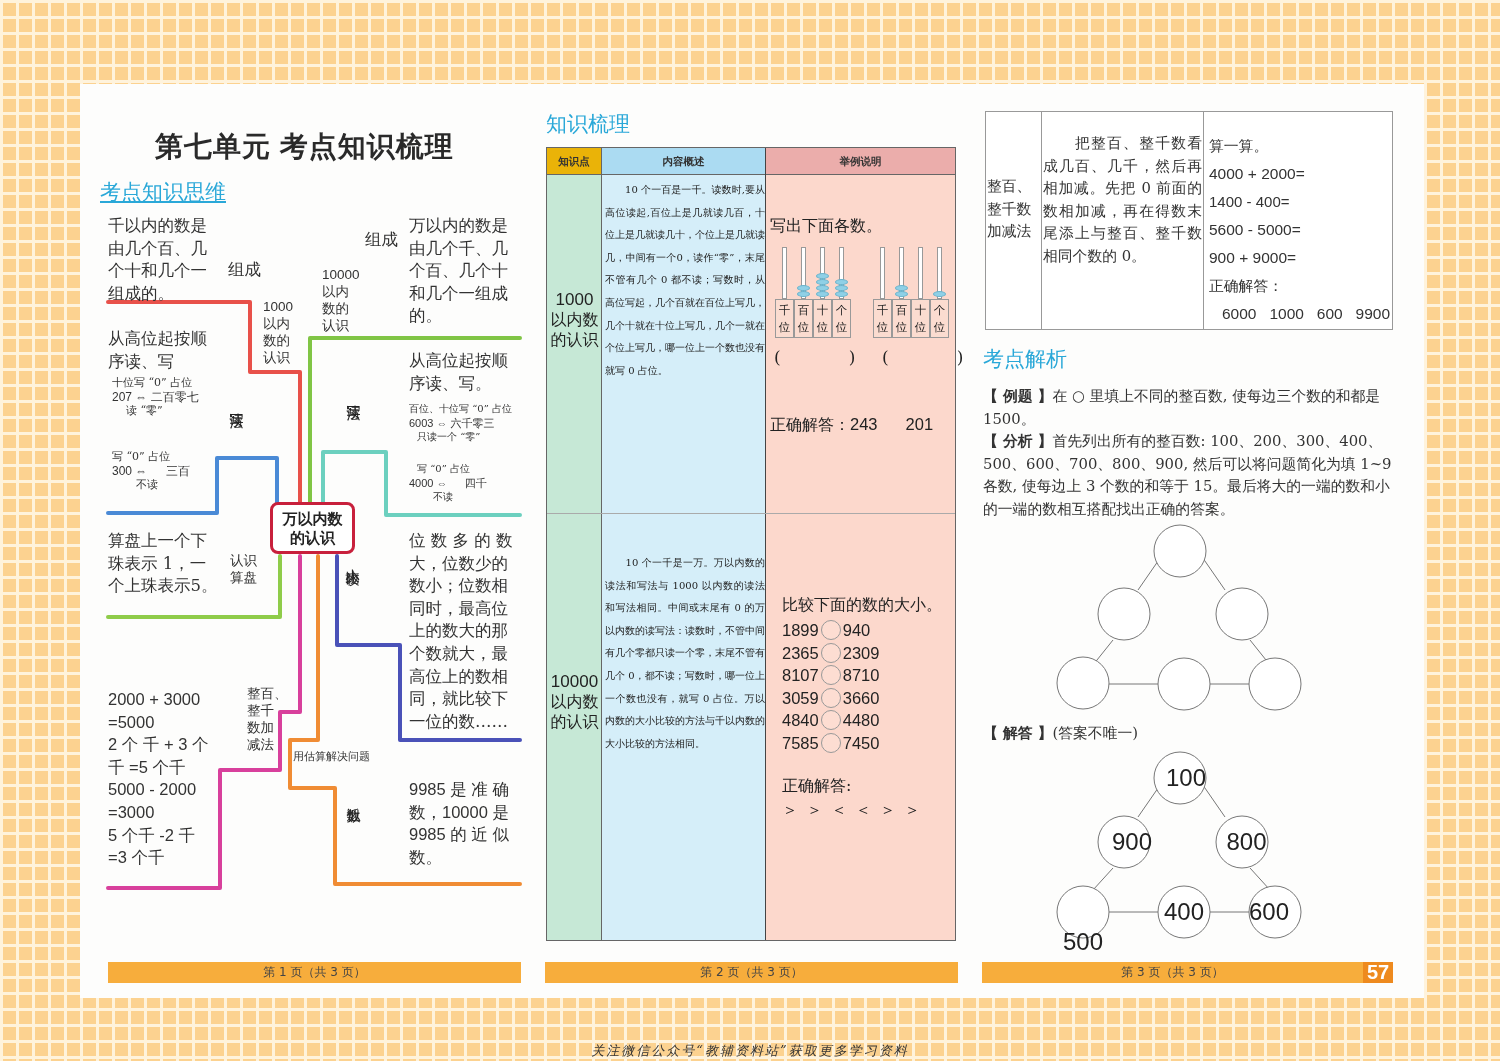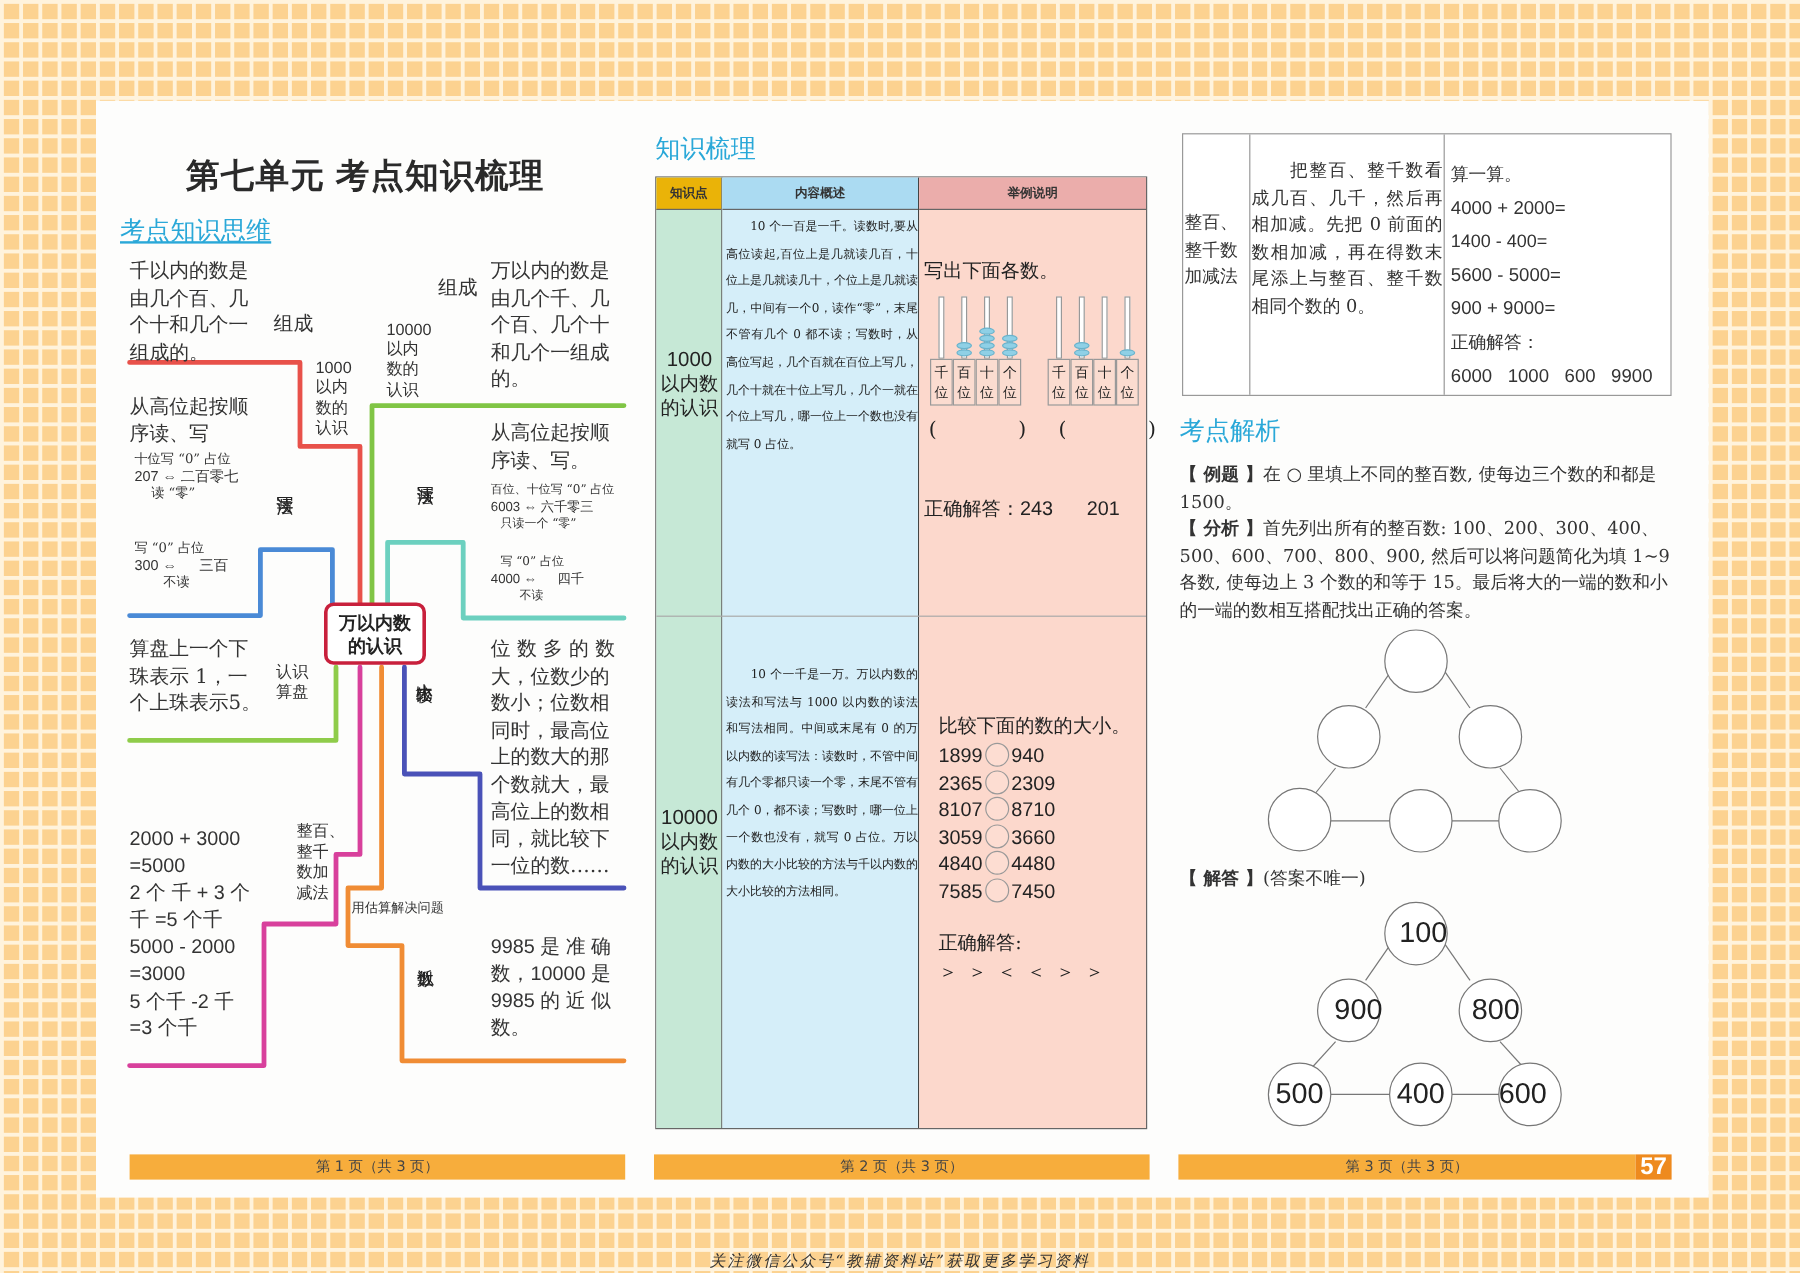--- a/index.html
+++ b/index.html
@@ -304,21 +304,21 @@
     <div>加减法</div>
   </div>
   <div class="abs p3-text" style="left:57px;top:20px;width:159px;text-align:justify;">　　把整百、整千数看成几百、几千，然后再相加减。先把 0 前面的数相加减，再在得数末尾添上与整百、整千数相同个数的 0。</div>
   <div class="abs" style="left:223px;top:20px;">
     <div class="p3-text" style="line-height:28px;">算一算。</div>
     <div class="p3-text sans" style="font-size:15.5px;line-height:28px;">4000 + 2000=</div>
     <div class="p3-text sans" style="font-size:15px;line-height:28px;">1400 - 400=</div>
     <div class="p3-text sans" style="font-size:15.5px;line-height:28px;">5600 - 5000=</div>
     <div class="p3-text sans" style="font-size:15.5px;line-height:28px;">900 + 9000=</div>
     <div class="p3-text" style="line-height:28px;">正确解答：</div>
-    <div class="p3-text sans" style="font-size:15.5px;line-height:28px;white-space:pre;">6000   1000   600   9900</div>
+    <div class="p3-text sans" style="font-size:15.5px;line-height:28px;white-space:pre;margin-left:13px;">6000   1000   600   9900</div>
   </div>
 </div>
 
 <div class="abs sec-title" style="left:983px;top:345px;">考点解析</div>
 <div class="abs p3-para" style="left:983px;top:385px;width:410px;">
   <span class="bracket-label">【 例题 】</span><span>在 ○ 里填上不同的整百数, 使每边三个数的和都是 1500。</span>
 </div>
 <div class="abs p3-para" style="left:983px;top:430px;width:410px;">
   <span class="bracket-label">【 分析 】</span><span>首先列出所有的整百数: 100、200、300、400、500、600、700、800、900, 然后可以将问题简化为填 1~9 各数, 使每边上 3 个数的和等于 15。最后将大的一端的数和小的一端的数相互搭配找出正确的答案。</span>
 </div>
@@ -356,20 +356,20 @@
     <circle cx="1124" cy="842" r="26"></circle>
     <circle cx="1242" cy="842" r="26"></circle>
     <circle cx="1083" cy="912" r="26"></circle>
     <circle cx="1184" cy="912" r="26"></circle>
     <circle cx="1275" cy="912" r="26"></circle>
   </g>
 </svg>
 <div class="abs sans" style="left:1154px;top:764px;width:52px;text-align:right;font-size:24px;">100</div>
 <div class="abs sans" style="left:1098px;top:828px;width:68px;text-align:center;font-size:24px;">900</div>
 <div class="abs sans" style="left:1216px;top:828px;width:61px;text-align:center;font-size:24px;">800</div>
-<div class="abs sans" style="left:1057px;top:898px;width:52px;text-align:center;font-size:24px;">500</div>
+<div class="abs sans" style="left:1057px;top:928px;width:52px;text-align:center;font-size:24px;">500</div>
 <div class="abs sans" style="left:1158px;top:898px;width:52px;text-align:center;font-size:24px;">400</div>
 <div class="abs sans" style="left:1249px;top:898px;width:30px;text-align:center;font-size:24px;">600</div>
 
 <div class="footer-bar" style="left:982px;width:381px;">第 3 页（共 3 页）</div>
 <div class="page-num">57</div>
 
 <div class="watermark">关注微信公众号“教辅资料站”获取更多学习资料</div>
 
 </body></html>

